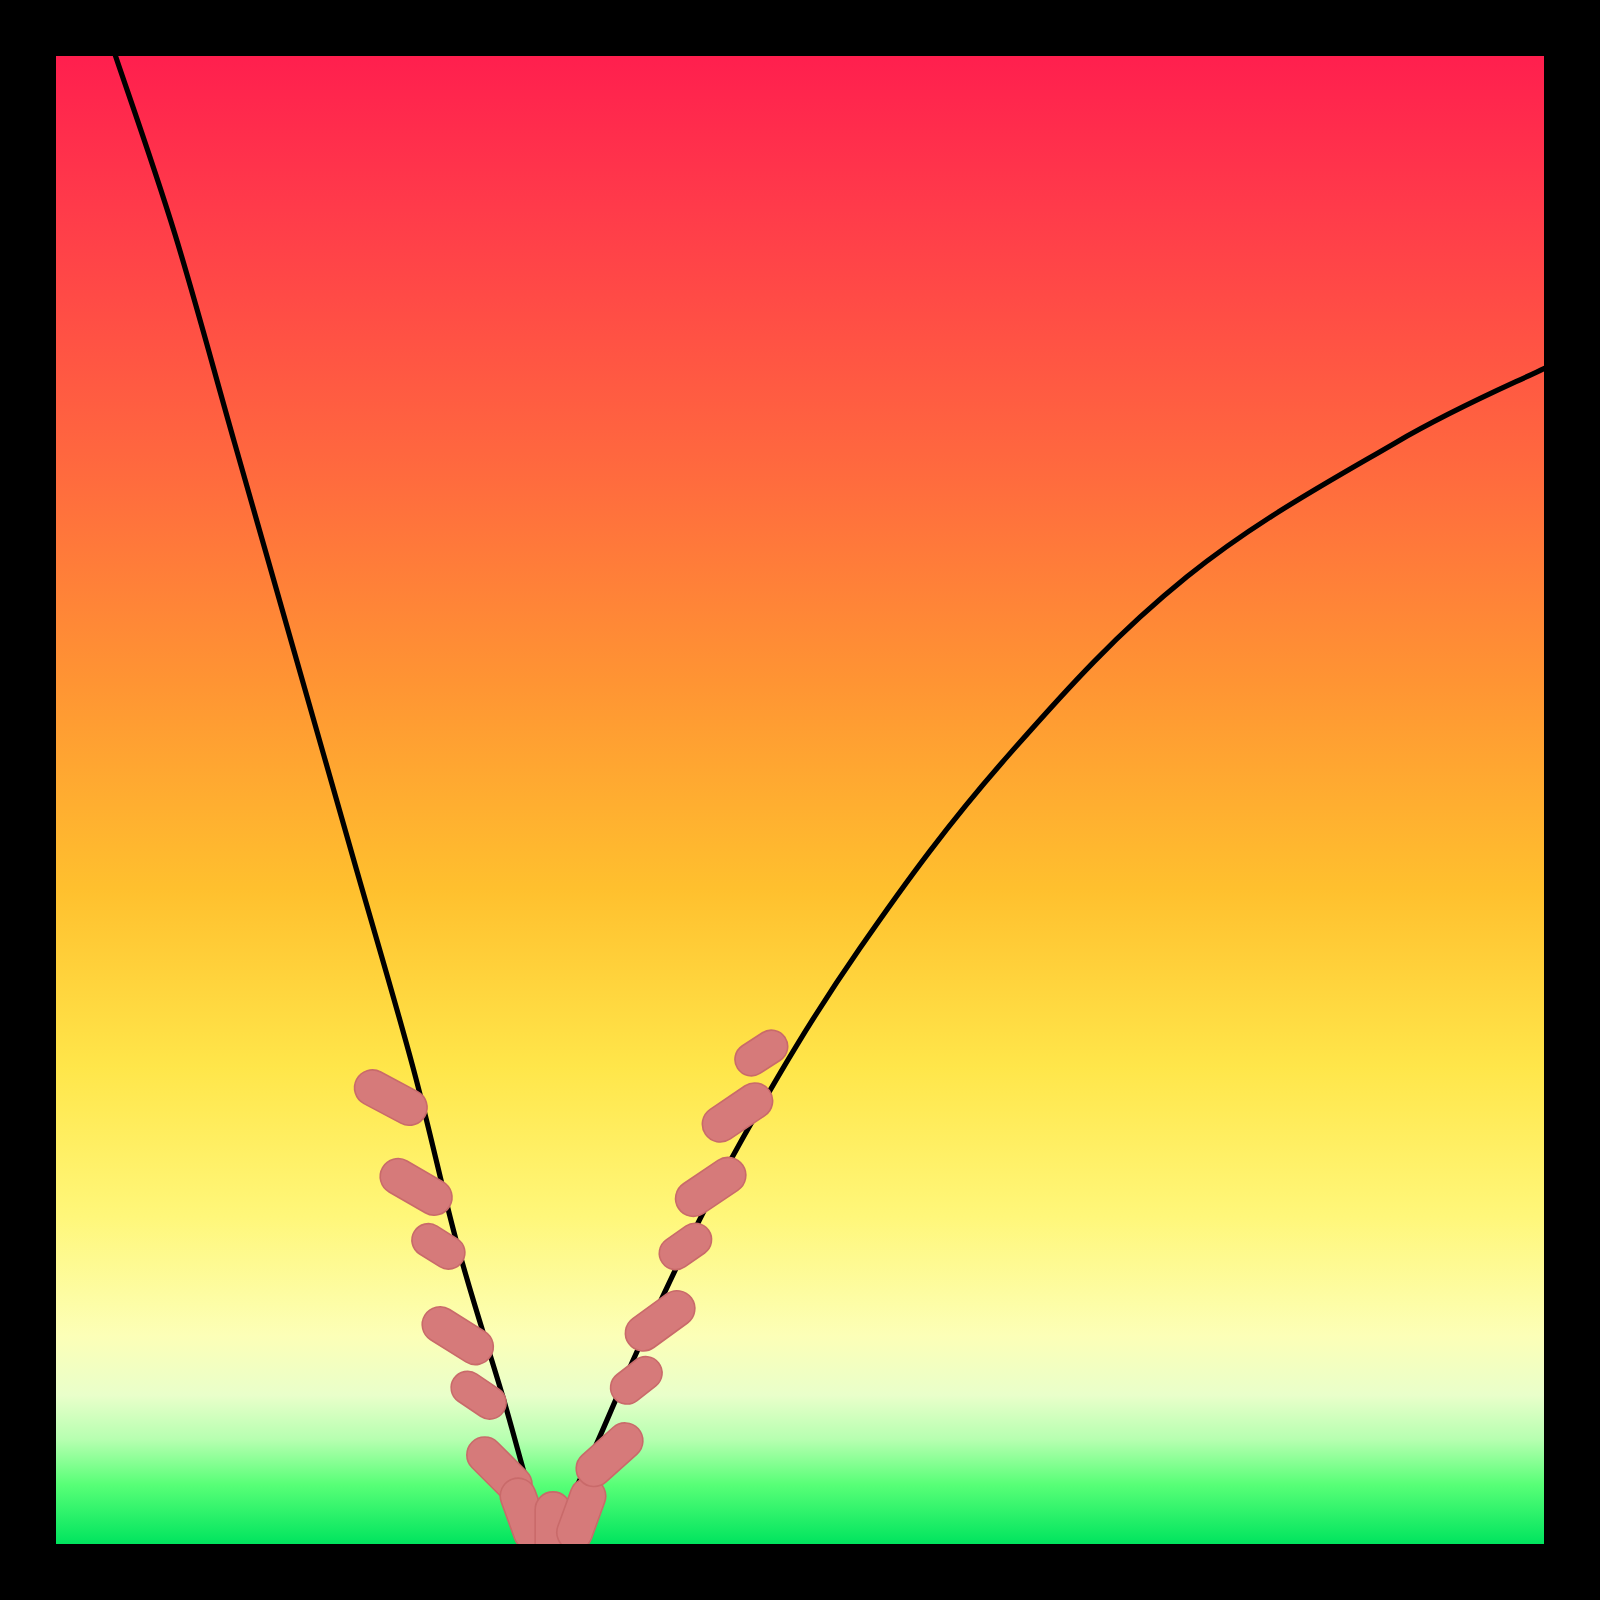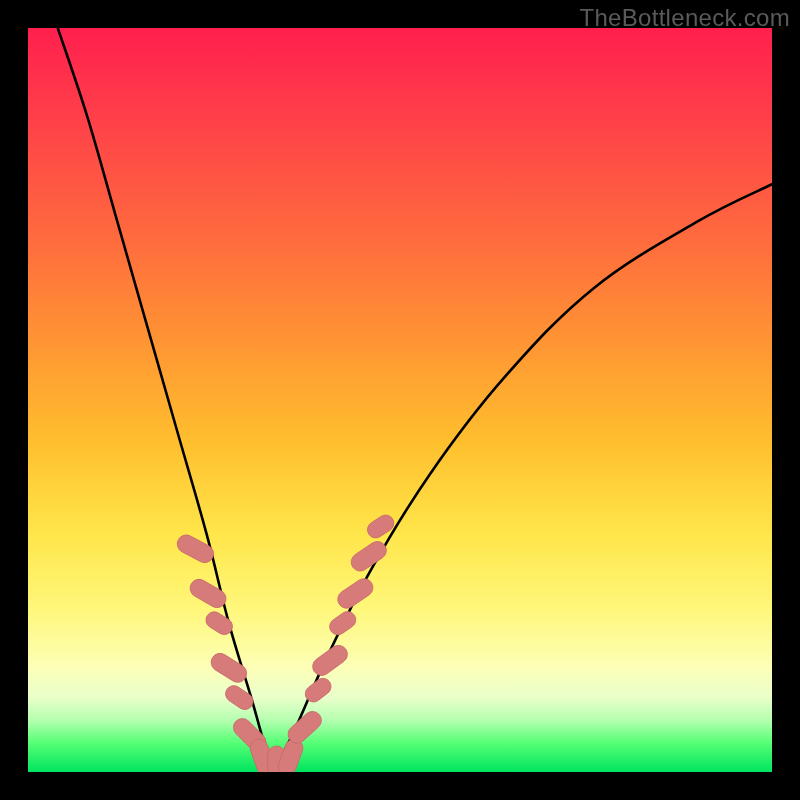--- a/index.html
+++ b/index.html
@@ -58,21 +58,20 @@
     top: 0;
     width: 744px;
     height: 744px;
   }
 </style>
 </head>
 <body>
 
 <div class="frame">
 
-  <div class="watermark">TheBottleneck.com</div>
 
   <div class="plot-area">
     <svg class="curve-layer" viewBox="0 0 744 744" preserveAspectRatio="none">
       <path fill="none" stroke="#000000" stroke-width="2.6" stroke-linecap="round" d="M 29.76 0 C 35.1168 16.070399999999996 48.806400000000004 54.46079999999996 59.52 89.27999999999997 C 70.2336 124.09919999999998 78.5664 155.94240000000005 89.28 193.44000000000005 C 99.9936 230.93760000000006 108.3264 260.10240000000005 119.04 297.6 C 129.7536 335.0976 138.08640000000003 364.2624 148.8 401.76 C 159.5136 439.25759999999997 169.1856 471.10079999999994 178.56 505.91999999999996 C 187.9344 540.7392 192.84480000000002 565.7376 200.88000000000002 595.2 C 208.91520000000003 624.6624 216.504 646.8336 223.2 669.6 C 229.896 692.3664 234.0624 709.6272 238.08 721.68 C 242.09760000000003 733.7327999999999 242.8416 735.2207999999999 245.52 736.56 C 248.19840000000002 737.8992 248.94240000000002 735.816 252.96 729.12 C 256.9776 722.424 259.8048 716.7696 267.84 699.36 C 275.87519999999995 681.9504000000001 284.208 660.5232 297.6 632.4 C 310.992 604.2768 323.4912 576.6 342.24 543.12 C 360.9888 509.64 377.65440000000007 481.2192 401.76000000000005 446.4 C 425.86560000000003 411.58079999999995 446.6976 383.16 476.16 349.68 C 505.6224 316.2 530.6208 288.5232 565.44 260.4 C 600.2592000000001 232.27679999999998 637.4592 212.18880000000004 669.6 193.44000000000005 C 701.7408 174.69120000000007 730.608 162.936 744 156.24"></path>
       <g>
           <rect x="-8.93" y="-19.34" width="17.86" height="38.69" rx="8.93" ry="8.93" fill="#d67a7a" stroke="#c96a6a" stroke-width="0.8" transform="translate(167.40,520.80) rotate(-62)"></rect>
           <rect x="-8.93" y="-19.34" width="17.86" height="38.69" rx="8.93" ry="8.93" fill="#d67a7a" stroke="#c96a6a" stroke-width="0.8" transform="translate(180.05,565.44) rotate(-60)"></rect>
           <rect x="-8.18" y="-14.14" width="16.37" height="28.27" rx="8.18" ry="8.18" fill="#d67a7a" stroke="#c96a6a" stroke-width="0.8" transform="translate(191.21,595.20) rotate(-58)"></rect>
           <rect x="-8.93" y="-19.34" width="17.86" height="38.69" rx="8.93" ry="8.93" fill="#d67a7a" stroke="#c96a6a" stroke-width="0.8" transform="translate(200.88,639.84) rotate(-58)"></rect>
           <rect x="-8.18" y="-14.88" width="16.37" height="29.76" rx="8.18" ry="8.18" fill="#d67a7a" stroke="#c96a6a" stroke-width="0.8" transform="translate(211.30,669.60) rotate(-56)"></rect>

